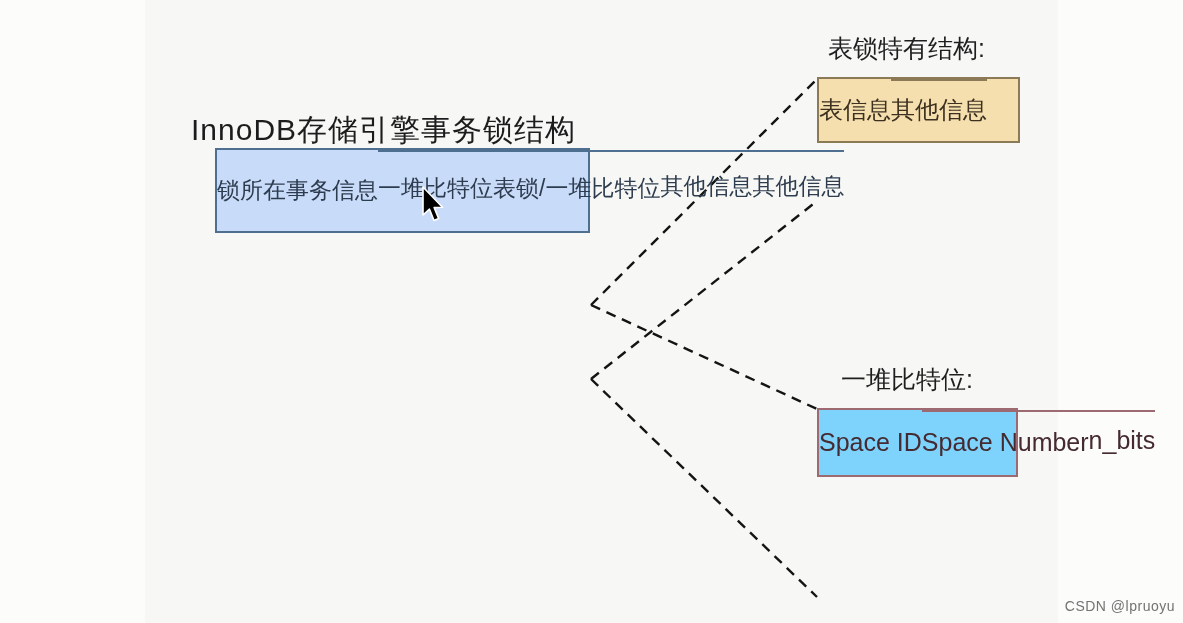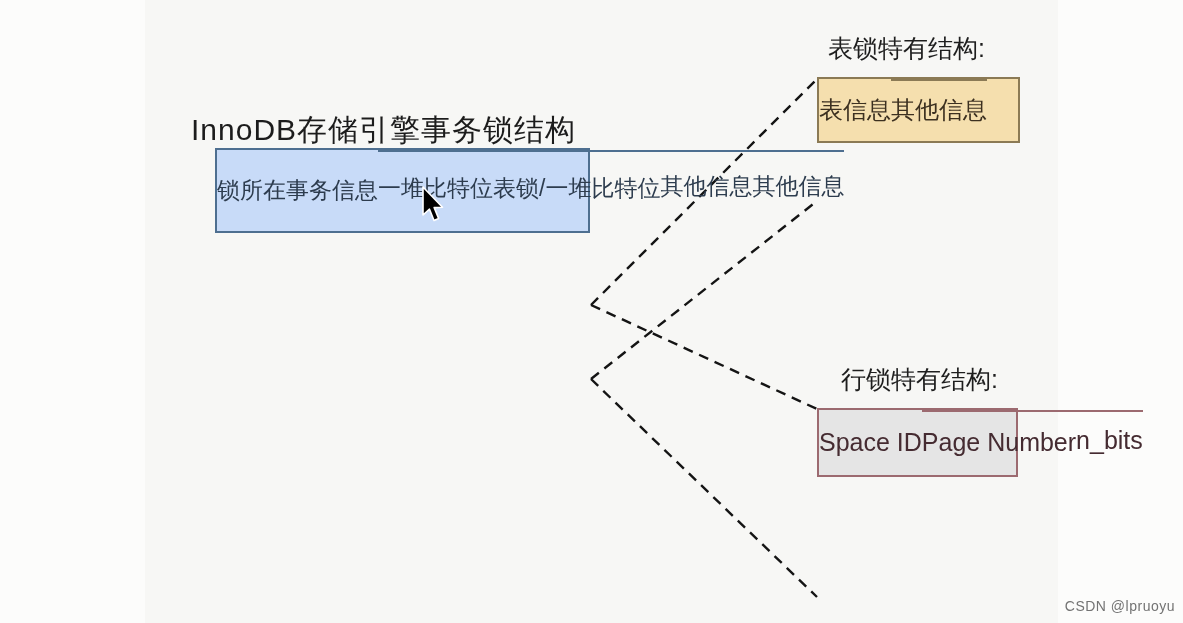--- a/index.html
+++ b/index.html
@@ -55,21 +55,21 @@
     background: #f5dfae; border: 2px solid #8b7a55;
   }
   .tlock-table .cell { color: #3c3020; font-size: 24px; }
   .tlock-table .cell + .cell { border-top: 2px solid #8b7a55; }
   .tlock-table .cell:nth-child(1) { height: 62px; }
   .tlock-table .cell:nth-child(2) { height: 60px; }
 
   
   .rlock-table {
     left: 817px; top: 408px; width: 201px;
-    background: #e5e5e5; border: 2px solid #9c6a70;
+    background: #7dd3fc; border: 2px solid #9c6a70;
   }
   .rlock-table .cell { color: #452b31; font-size: 25px; }
   .rlock-table .cell + .cell { border-top: 2px solid #9c6a70; }
   .rlock-table .cell:nth-child(1) { height: 65px; }
   .rlock-table .cell:nth-child(2) { height: 63px; }
   .rlock-table .cell:nth-child(3) { height: 58px; text-align: center; }
 
   .connectors {
     position: absolute; left: 0; top: 0; width: 1183px; height: 623px;
     pointer-events: none;
@@ -112,22 +112,22 @@
   <svg class="cursor" viewBox="0 0 25 37" xmlns="http://www.w3.org/2000/svg">
     <path d="M4 1 L4 29 L10.5 23.2 L15 34.5 L19.6 32.4 L15.2 21.6 L23.5 21.2 Z" fill="#000000" stroke="#ffffff" stroke-width="1.6" stroke-linejoin="round"></path>
   </svg>
 
   <div class="struct-title table-lock">表锁特有结构:</div>
   <div class="block-table tlock-table">
     <div class="cell">表信息</div>
     <div class="cell">其他信息</div>
   </div>
 
-  <div class="struct-title row-lock">行锁特有结构:</div>
+  <div class="struct-title row-lock">一堆比特位:</div>
   <div class="block-table rlock-table">
     <div class="cell">Space ID</div>
-    <div class="cell">Page Number</div>
+    <div class="cell">Space Number</div>
     <div class="cell">n_bits</div>
   </div>
 
   <div class="watermark">CSDN @lpruoyu</div>
 
 </div>
 
 </body></html>

